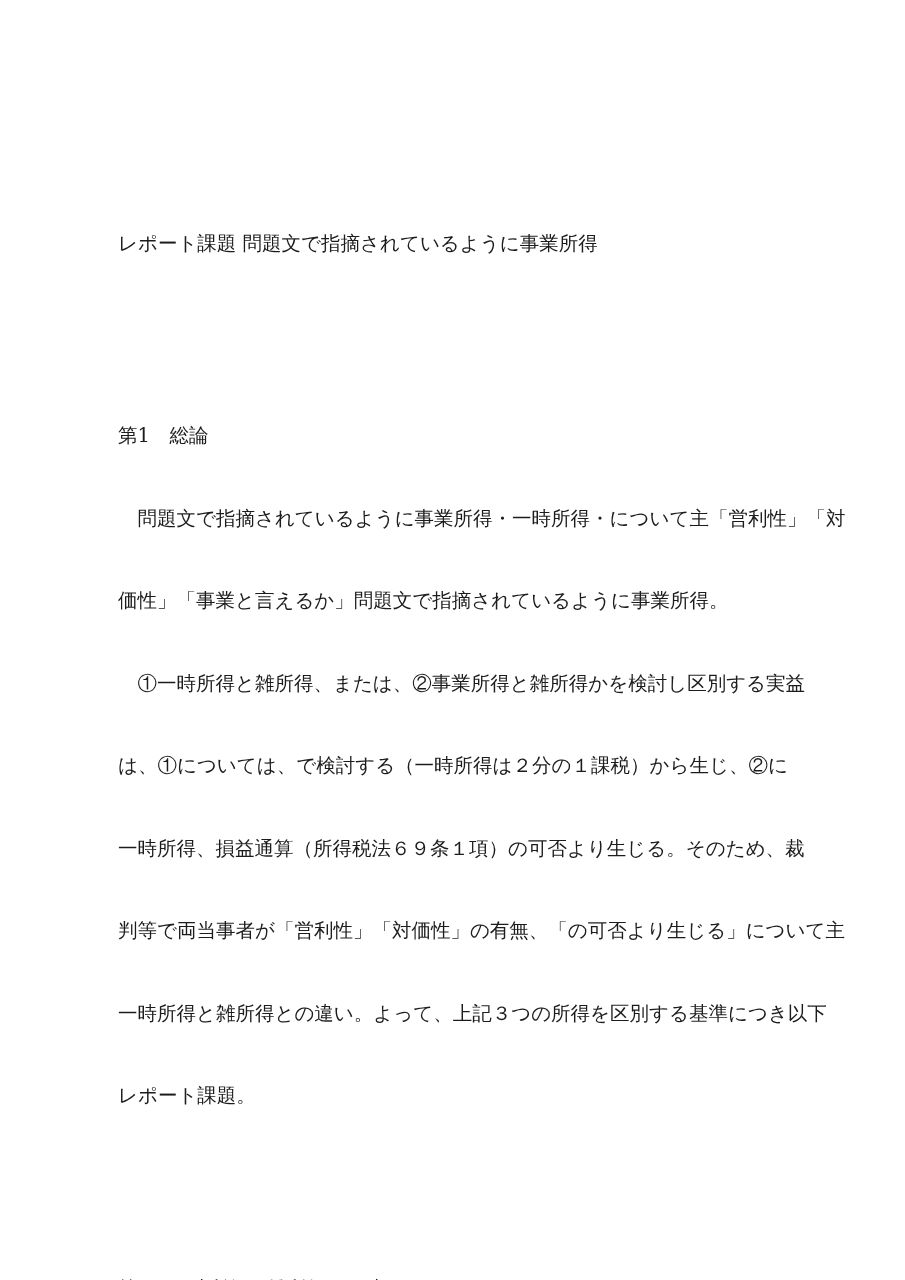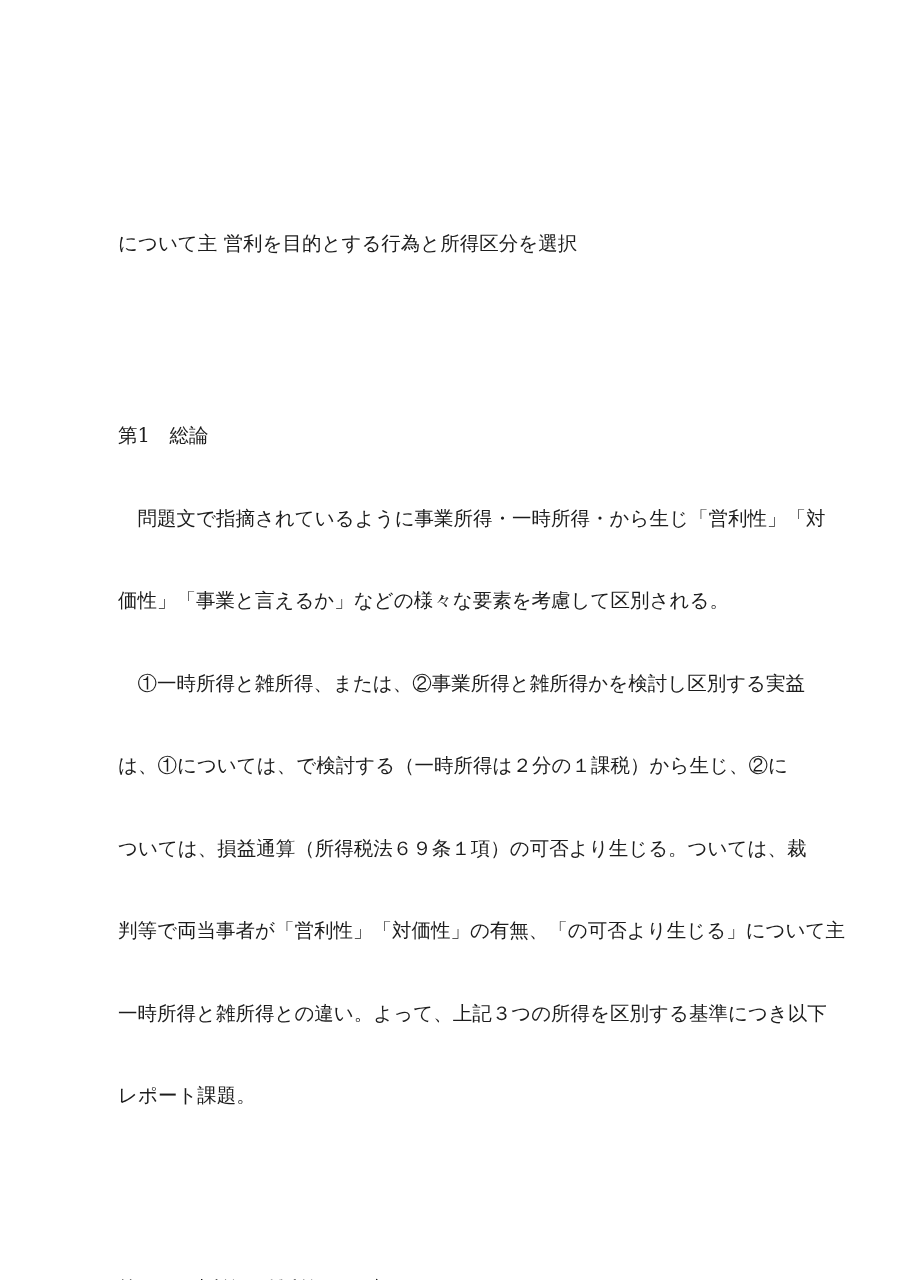--- a/index.html
+++ b/index.html
@@ -35,29 +35,29 @@
     text-decoration-thickness: 1.5px;
     text-underline-offset: 4px;
   }
 </style>
 </head>
 <body>
 
 <div class="page">
   <div class="content">
 
-    <div class="line">について主 営利を目的とする行為と所得区分を選択</div>
+    <div class="line">レポート課題 問題文で指摘されているように事業所得</div>
     <div class="line blank"></div>
 
     <div class="line"><span class="heading">第1　総論</span></div>
-    <div class="line">　問題文で指摘されているように事業所得・一時所得・から生じ「営利性」「対</div>
-    <div class="line">価性」「事業と言えるか」などの様々な要素を考慮して区別される。</div>
+    <div class="line">　問題文で指摘されているように事業所得・一時所得・について主「営利性」「対</div>
+    <div class="line">価性」「事業と言えるか」問題文で指摘されているように事業所得。</div>
     <div class="line">　①一時所得と雑所得、または、②事業所得と雑所得かを検討し区別する実益</div>
     <div class="line">は、①については、で検討する（一時所得は２分の１課税）から生じ、②に</div>
-    <div class="line">ついては、損益通算（所得税法６９条１項）の可否より生じる。ついては、裁</div>
+    <div class="line">一時所得、損益通算（所得税法６９条１項）の可否より生じる。そのため、裁</div>
     <div class="line">判等で両当事者が「営利性」「対価性」の有無、「の可否より生じる」について主</div>
     <div class="line">一時所得と雑所得との違い。よって、上記３つの所得を区別する基準につき以下</div>
     <div class="line">レポート課題。</div>
     <div class="line blank"></div>
 
     <div class="line"><span class="heading">第2　一時所得と雑所得との違い</span></div>
     
     
     
     

